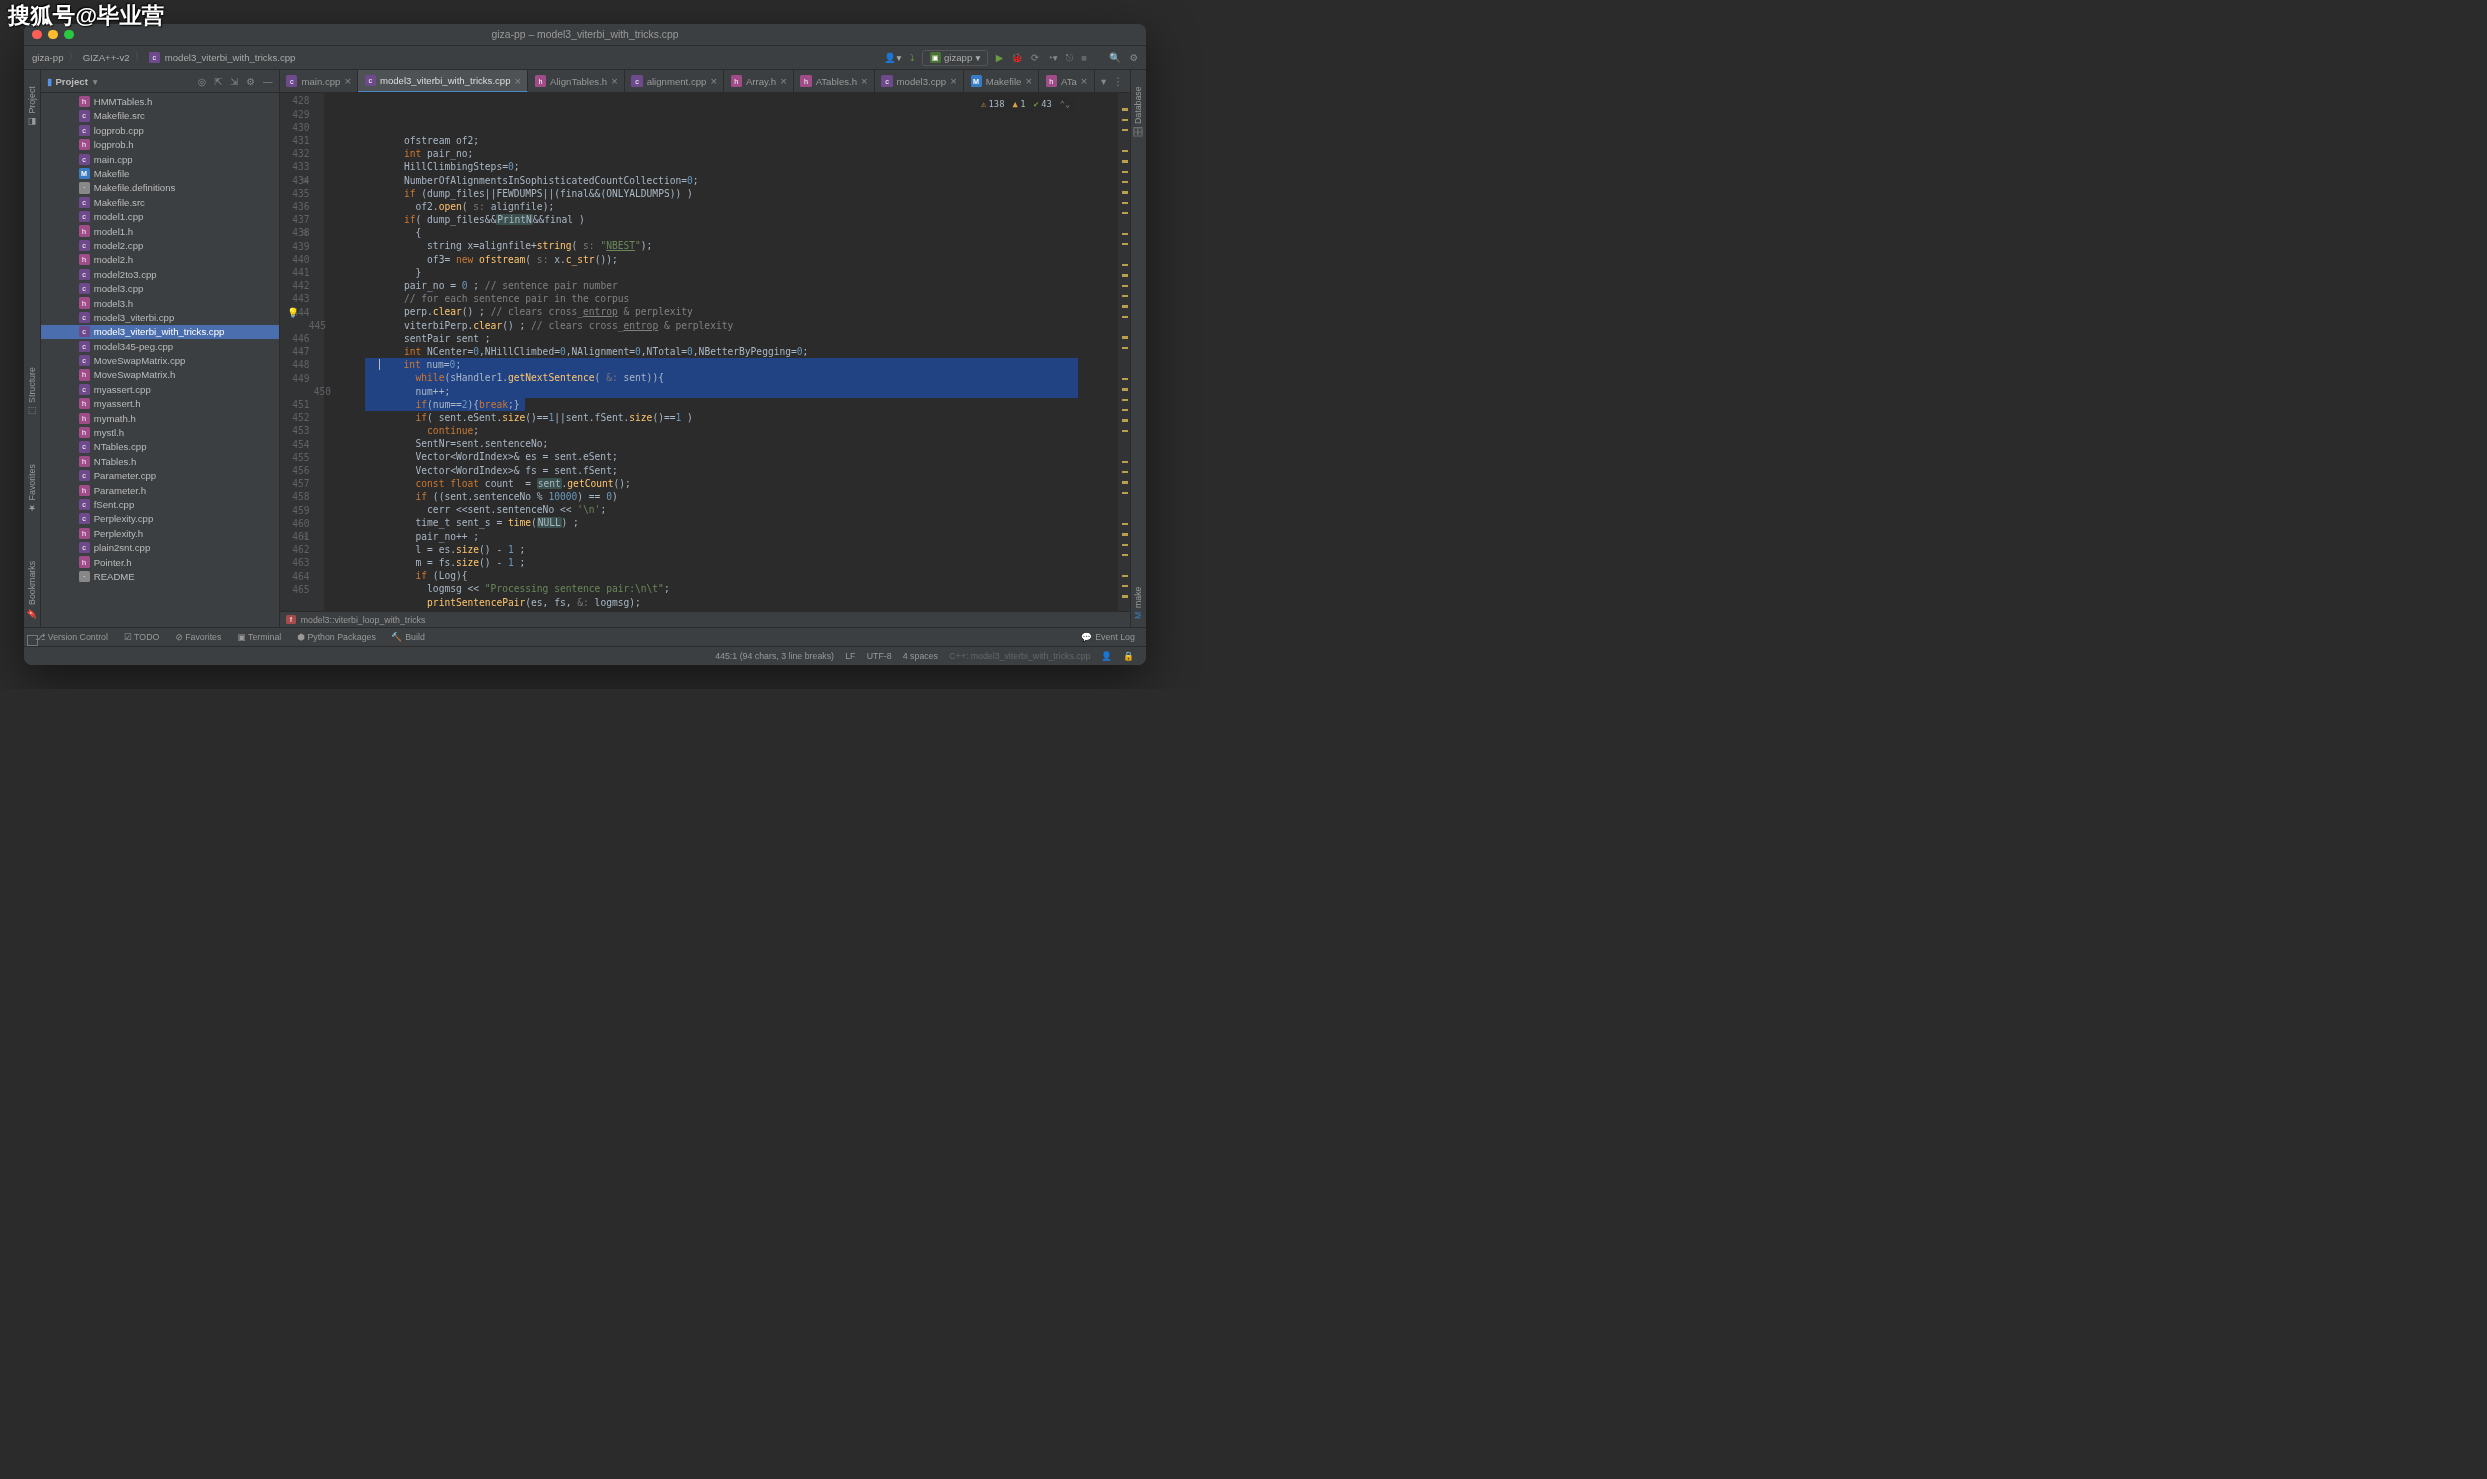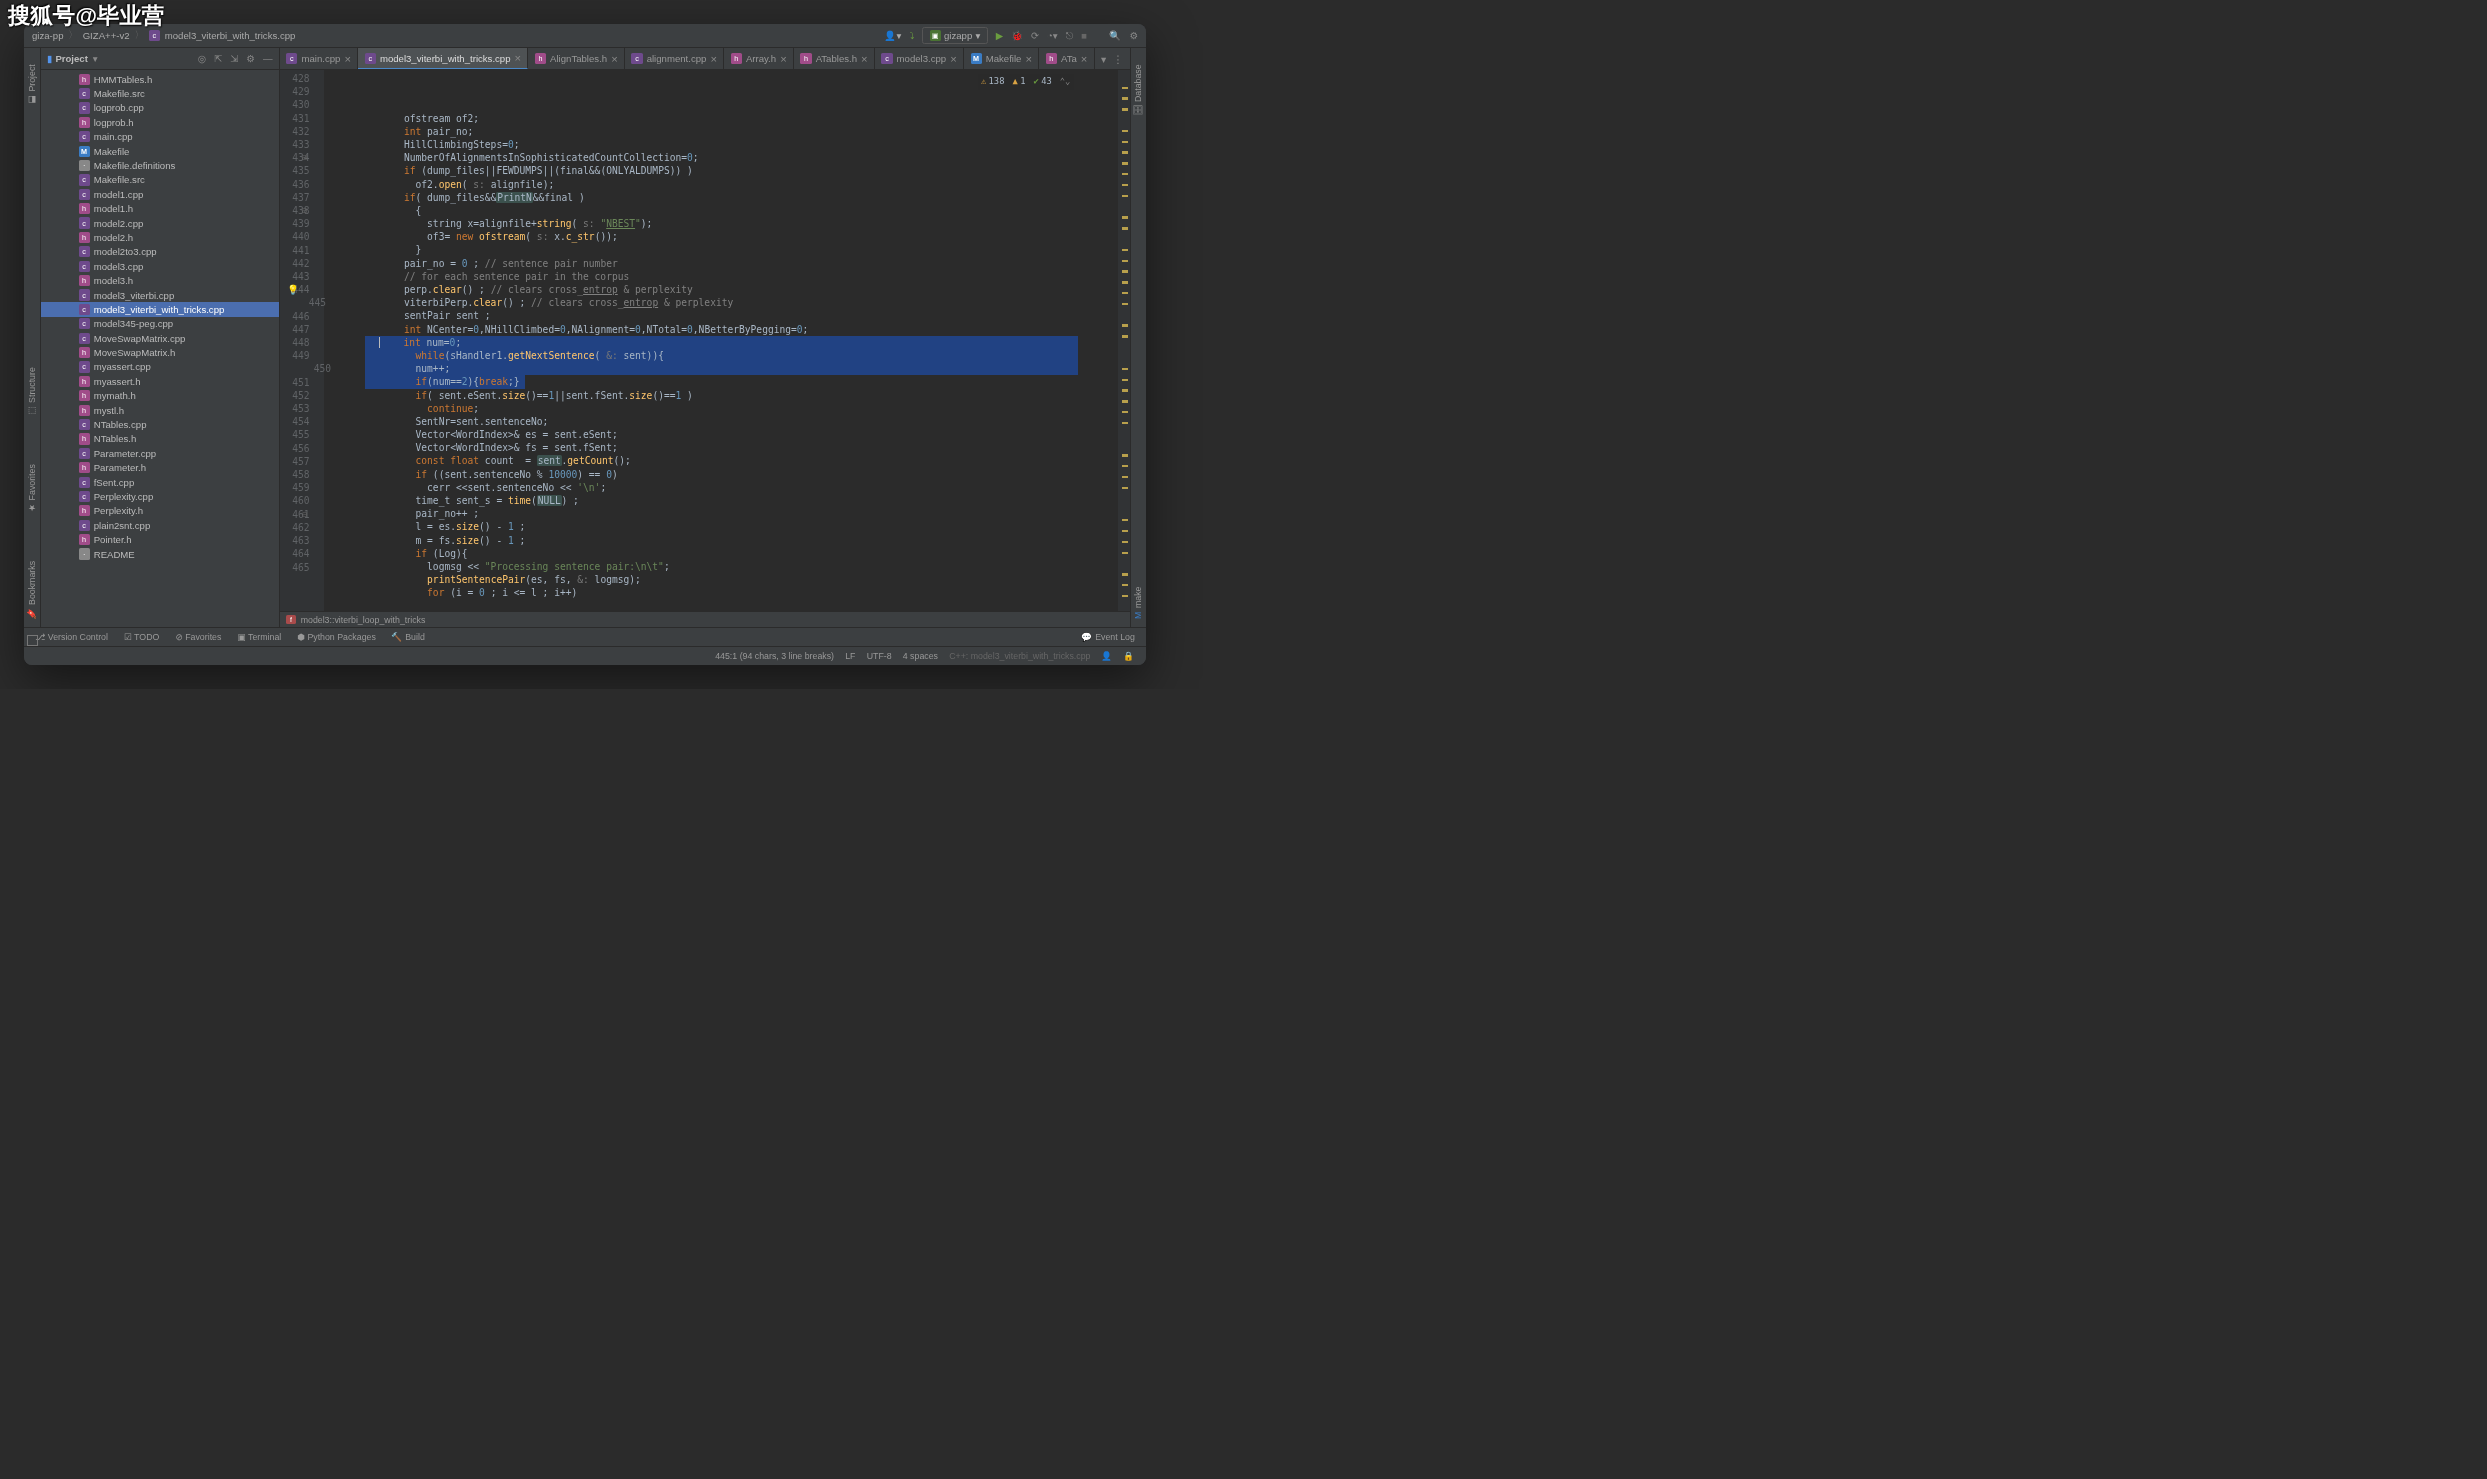--- a/index.html
+++ b/index.html
@@ -272,20 +272,28 @@
 }
 .lock-icon { color: #bb8844; }
 </style>
 </head>
 <body>
 
 <div class="watermark">搜狐号@毕业营</div>
 
 <div class="window">
 
+  <div class="titlebar">
+    <div class="traffic-lights">
+      <div class="tl r"></div>
+      <div class="tl y"></div>
+      <div class="tl g"></div>
+    </div>
+    <div class="title-text">giza-pp – model3_viterbi_with_tricks.cpp</div>
+  </div>
 
   <div class="navbar">
     <div class="breadcrumb">
       <span>giza-pp</span>
       <span class="sep">〉</span>
       <span>GIZA++-v2</span>
       <span class="sep">〉</span>
       <span class="file-icon cpp">c</span>
       <span>model3_viterbi_with_tricks.cpp</span>
     </div>

